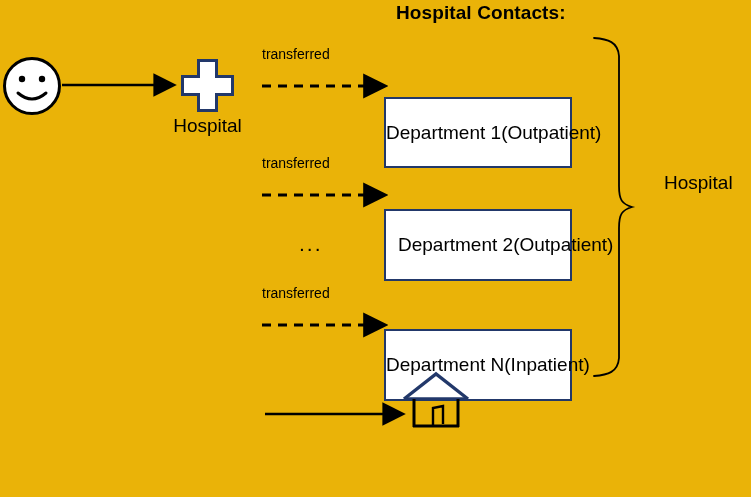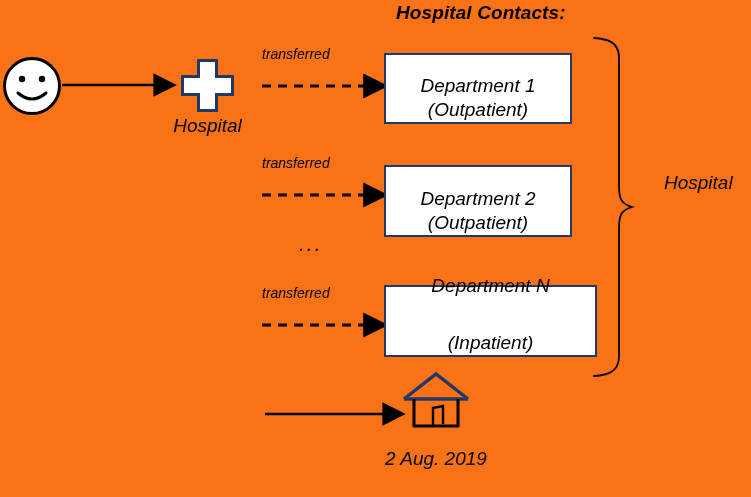--- a/index.html
+++ b/index.html
@@ -8,23 +8,22 @@
     background: #ffffff;
   }
   body {
     font-family: "Liberation Sans", sans-serif;
     color: #000000;
   }
   #canvas {
     position: relative;
     width: 751px;
     height: 497px;
-    background: #f97316;
+    background: #eab308;
     overflow: hidden;
-    font-style: italic;
   }
   .abs { position: absolute; }
 
   
   .title {
     font-size: 19px;
     font-weight: bold;
     color: #000;
     white-space: nowrap;
     letter-spacing: 0.1px;
@@ -53,24 +52,24 @@
     color: #000;
     white-space: nowrap;
   }
 
   
   .dept-box {
     box-sizing: border-box;
     border: 2.5px solid #22386a;
     background: #ffffff;
     display: flex;
-    flex-direction: column;
     align-items: center;
-    justify-content: flex-end;
+    justify-content: space-between;
     text-align: center;
+    margin-top: 44px;
   }
   .dept-box .dept-line {
     font-size: 19px;
     line-height: 24px;
     color: #000;
     white-space: nowrap;
   }
 
   svg { display: block; overflow: visible; }
 </style>
@@ -133,40 +132,40 @@
     <svg width="120" height="16" viewBox="0 0 120 16">
       <defs>
         <marker id="dashhead2" markerWidth="9" markerHeight="9" refX="1" refY="4.5" orient="auto">
           <path d="M0,0 L9,4.5 L0,9 z" fill="#000000"></path>
         </marker>
       </defs>
       <line x1="0" y1="8" x2="104" y2="8" stroke="#000000" stroke-width="2.8" stroke-dasharray="9,7" marker-end="url(#dashhead2)"></line>
     </svg>
   </div>
 
-  <div class="abs dept-box" style="left:384px; top:165px; width:188px; height:72px;">
+  <div class="abs dept-box" style="left:384px; top:165px; width:188px; height:72px;padding-left:12px;">
     <span class="dept-line">Department 2</span>
     <span class="dept-line">(Outpatient)</span>
   </div>
 
   <div class="abs ellipsis" style="left:299px; top:232px;">...</div>
 
   <div class="abs edge-label" style="left:262px; top:285px;">transferred</div>
   <div class="abs" style="left:262px; top:317px;">
     <svg width="120" height="16" viewBox="0 0 120 16">
       <defs>
         <marker id="dashhead3" markerWidth="9" markerHeight="9" refX="1" refY="4.5" orient="auto">
           <path d="M0,0 L9,4.5 L0,9 z" fill="#000000"></path>
         </marker>
       </defs>
       <line x1="0" y1="8" x2="104" y2="8" stroke="#000000" stroke-width="2.8" stroke-dasharray="9,7" marker-end="url(#dashhead3)"></line>
     </svg>
   </div>
 
-  <div class="abs dept-box" style="left:384px; top:285px; width:213px; height:72px;gap:33px;">
+  <div class="abs dept-box" style="left:384px; top:285px; width:188px; height:72px;">
     <span class="dept-line">Department N</span>
     <span class="dept-line">(Inpatient)</span>
   </div>
 
   <div class="abs" style="left:265px; top:405px;">
     <svg width="140" height="18" viewBox="0 0 140 18">
       <defs>
         <marker id="solidhead2" markerWidth="9" markerHeight="9" refX="1" refY="4.5" orient="auto">
           <path d="M0,0 L9,4.5 L0,9 z" fill="#000000"></path>
         </marker>
@@ -183,21 +182,20 @@
 
       <line x1="12" y1="27" x2="12" y2="55" stroke="#000000" stroke-width="3"></line>
       <line x1="56" y1="27" x2="56" y2="55" stroke="#000000" stroke-width="3"></line>
       <line x1="11" y1="54" x2="57" y2="54" stroke="#000000" stroke-width="3"></line>
 
       <path d="M31,54 L31,36 L41,34 L41,52" fill="none" stroke="#000000" stroke-width="2.4"></path>
     </svg>
   </div>
 
   <div class="abs node-label" style="left:366px; top:447px; width:140px;">
-    <div>2 Aug. 2019</div>
   </div>
 
   <div class="abs" style="left:592px; top:36px;">
     <svg width="44" height="344" viewBox="0 0 44 344">
       <path d="M2,2
                C16,3 26,6 27,20
                L27,150
                C27,164 30,168 40,171
                C30,174 27,178 27,192
                L27,322

